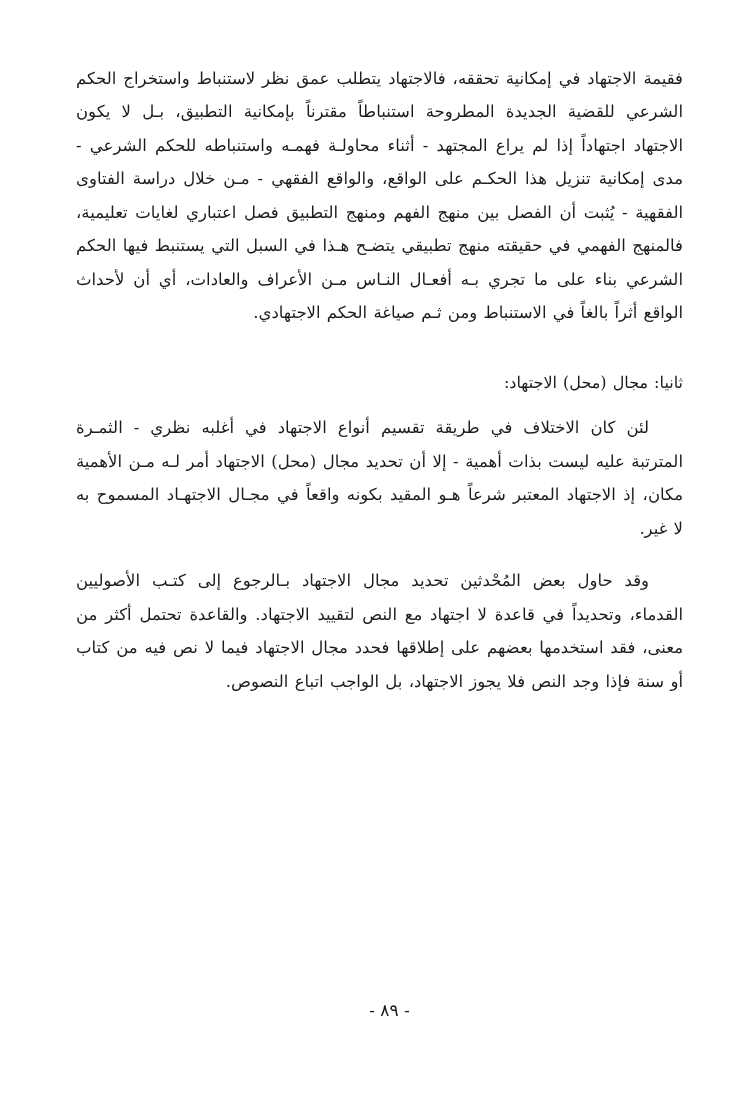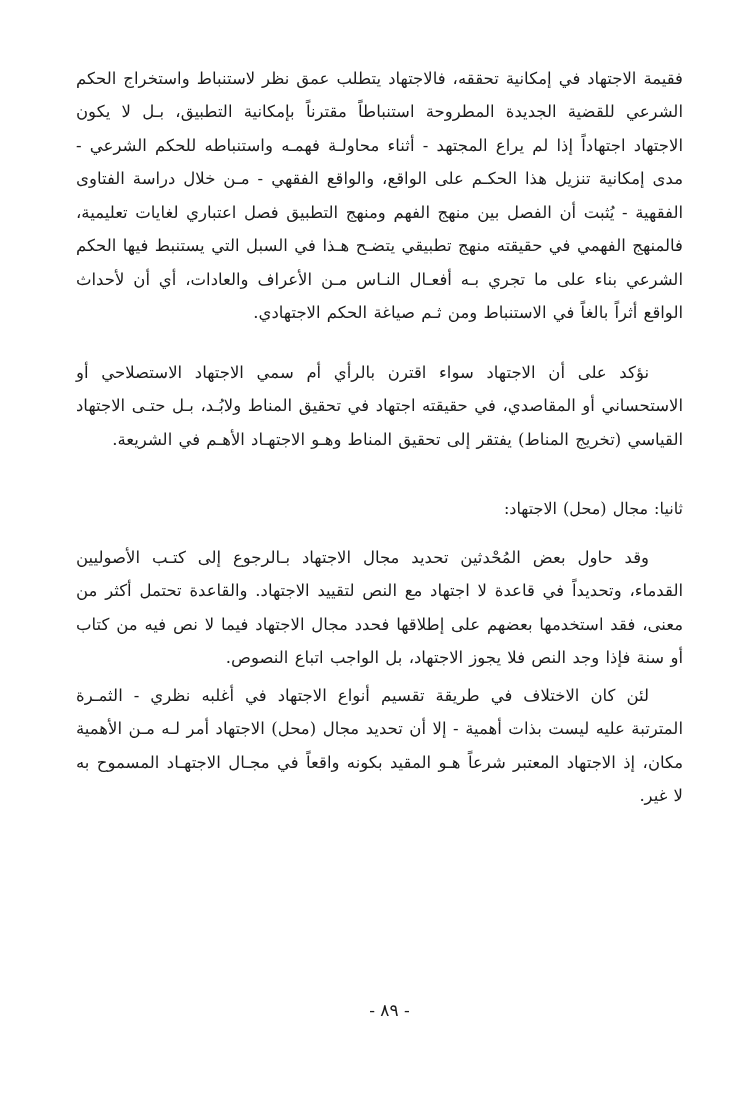--- a/index.html
+++ b/index.html
@@ -68,25 +68,24 @@
 </style>
 </head>
 <body>
 
 <div class="page">
 
   <div class="body-text">
 
     <p class="para">فقيمة الاجتهاد في إمكانية تحققه، فالاجتهاد يتطلب عمق نظر لاستنباط واستخراج الحكم الشرعي للقضية الجديدة المطروحة استنباطاً مقترناً بإمكانية التطبيق، بـل لا يكون الاجتهاد اجتهاداً إذا لم يراع المجتهد - أثناء محاولـة فهمـه واستنباطه للحكم الشرعي - مدى إمكانية تنزيل هذا الحكـم على الواقع، والواقع الفقهي - مـن خلال دراسة الفتاوى الفقهية - يُثبت أن الفصل بين منهج الفهم ومنهج التطبيق فصل اعتباري لغايات تعليمية، فالمنهج الفهمي في حقيقته منهج تطبيقي يتضـح هـذا في السبل التي يستنبط فيها الحكم الشرعي بناء على ما تجري بـه أفعـال النـاس مـن الأعراف والعادات، أي أن لأحداث الواقع أثراً بالغاً في الاستنباط ومن ثـم صياغة الحكم الاجتهادي.</p>
 
-    <p class="para indent gap-large">نؤكد على أن الاجتهاد سواء اقترن بالرأي أم سمي الاجتهاد الاستصلاحي أو الاستحساني أو المقاصدي، في حقيقته اجتهاد في تحقيق المناط ولابُـد، بـل حتـى الاجتهاد القياسي (تخريج المناط) يفتقر إلى تحقيق المناط وهـو الاجتهـاد الأهـم في الشريعة.</p>
 
     <p class="section-heading">ثانيا: مجال (محل) الاجتهاد:</p>
 
+    <p class="para indent">لئن كان الاختلاف في طريقة تقسيم أنواع الاجتهاد في أغلبه نظري - الثمـرة المترتبة عليه ليست بذات أهمية - إلا أن تحديد مجال (محل) الاجتهاد أمر لـه مـن الأهمية مكان، إذ الاجتهاد المعتبر شرعاً هـو المقيد بكونه واقعاً في مجـال الاجتهـاد المسموح به لا غير.</p>
+
     <p class="para indent gap-medium">وقد حاول بعض المُحْدثين تحديد مجال الاجتهاد بـالرجوع إلى كتـب الأصوليين القدماء، وتحديداً في قاعدة لا اجتهاد مع النص لتقييد الاجتهاد. والقاعدة تحتمل أكثر من معنى، فقد استخدمها بعضهم على إطلاقها فحدد مجال الاجتهاد فيما لا نص فيه من كتاب أو سنة فإذا وجد النص فلا يجوز الاجتهاد، بل الواجب اتباع النصوص.</p>
-
-    <p class="para indent">لئن كان الاختلاف في طريقة تقسيم أنواع الاجتهاد في أغلبه نظري - الثمـرة المترتبة عليه ليست بذات أهمية - إلا أن تحديد مجال (محل) الاجتهاد أمر لـه مـن الأهمية مكان، إذ الاجتهاد المعتبر شرعاً هـو المقيد بكونه واقعاً في مجـال الاجتهـاد المسموح به لا غير.</p>
 
   </div>
 
   <div class="page-number">- ٨٩ -</div>
 
 </div>
 
 </body></html>

